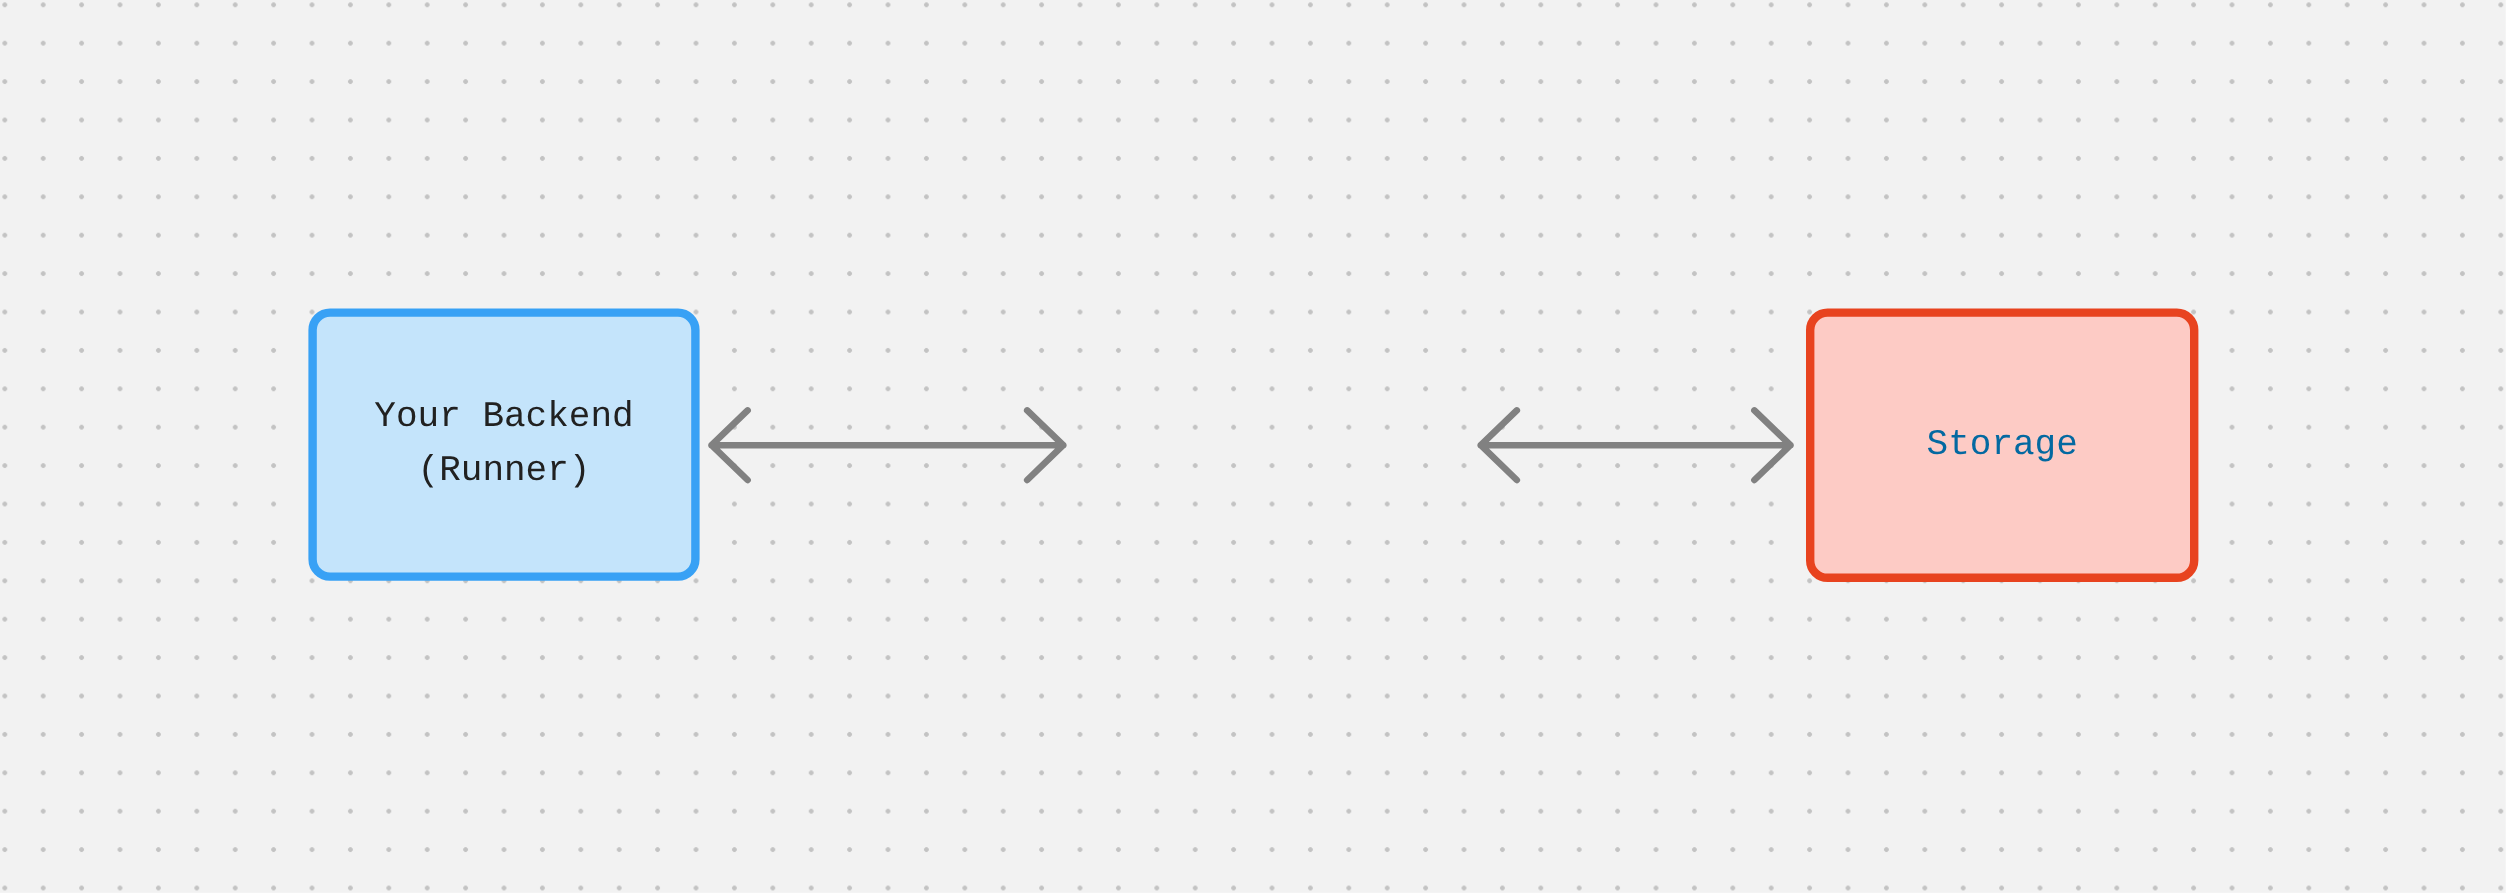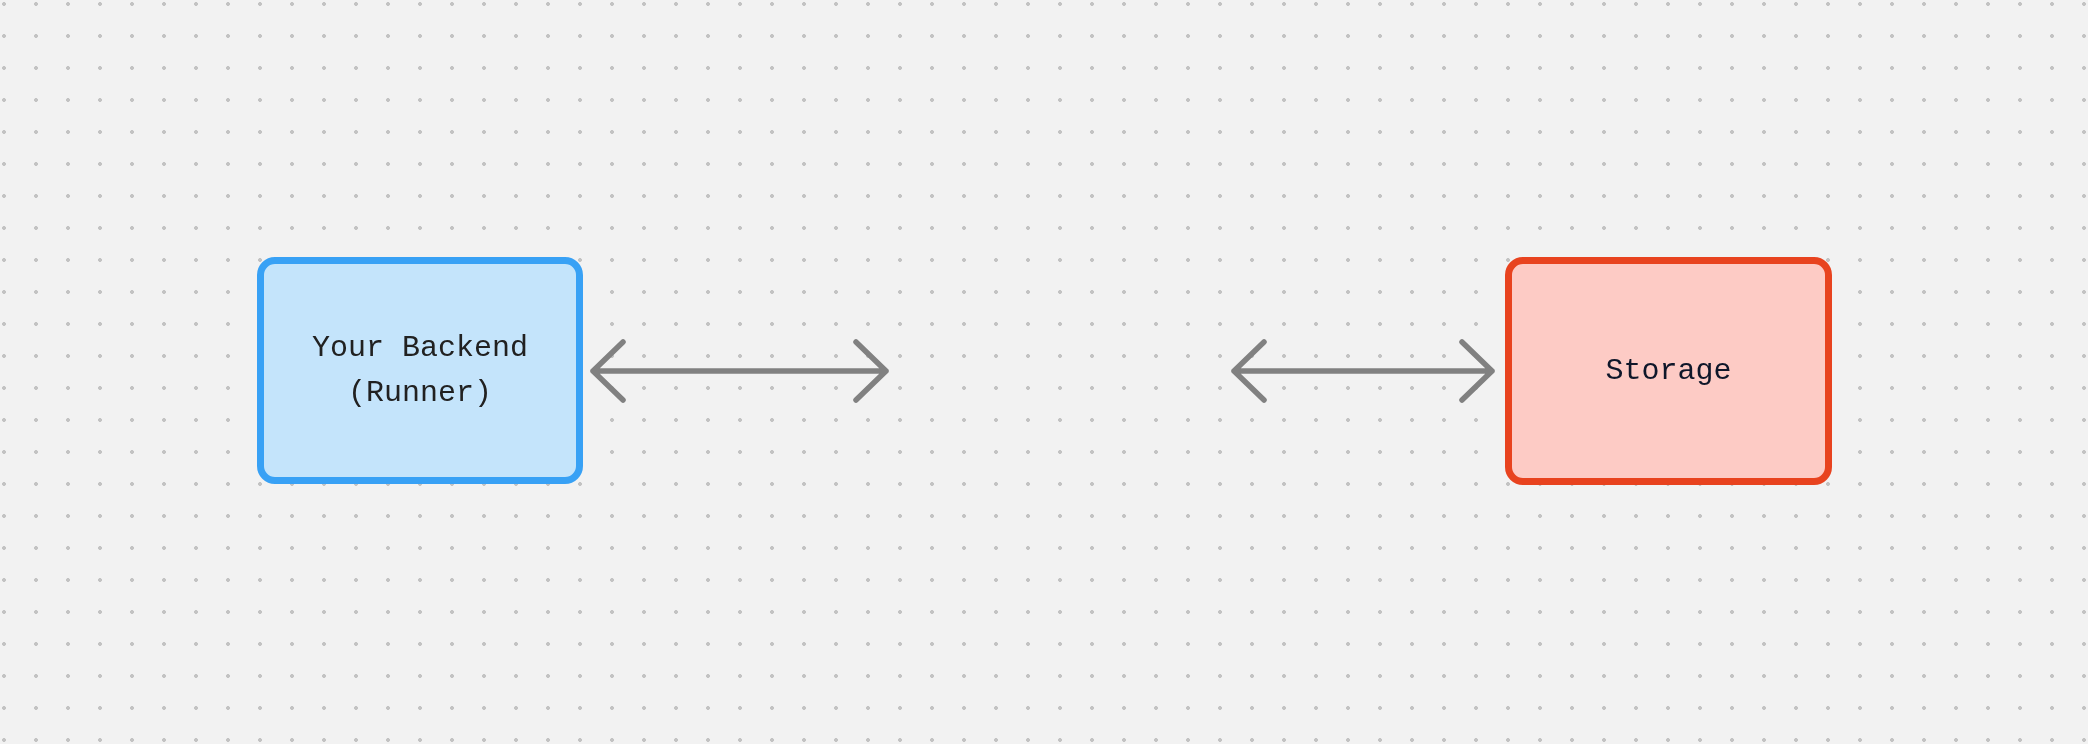--- a/index.html
+++ b/index.html
@@ -59,17 +59,17 @@
     <path d="M623 342 L593 371 L623 400 M593 371 H886 M856 342 L886 371 L856 400" style="stroke: rgb(129, 129, 129);"></path>
     <path d="M1264 342 L1234 371 L1264 400 M1234 371 H1492 M1462 342 L1492 371 L1462 400" style="stroke: rgb(129, 129, 129);"></path>
   </svg>
 
   <div class="node node--backend" style="border-color: rgb(56, 161, 245); background-color: rgb(196, 228, 251); color: rgb(33, 33, 33);">
     <span>Your Backend</span>
     <span>(Runner)</span>
   </div>
 
 
-  <div class="node node--storage" style="border-color: rgb(232, 67, 31); background-color: rgb(253, 203, 197); color: #0f172a;">
+  <div class="node node--storage" style="border-color: rgb(232, 67, 31); background-color: rgb(253, 203, 197); color: #0369a1;">
     <span>Storage</span>
   </div>
 
 </div>
 
 </body></html>

